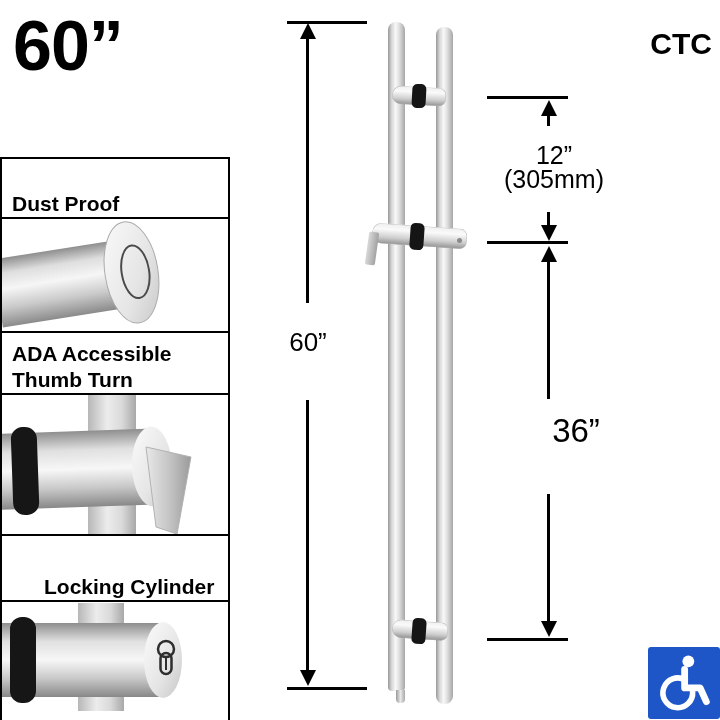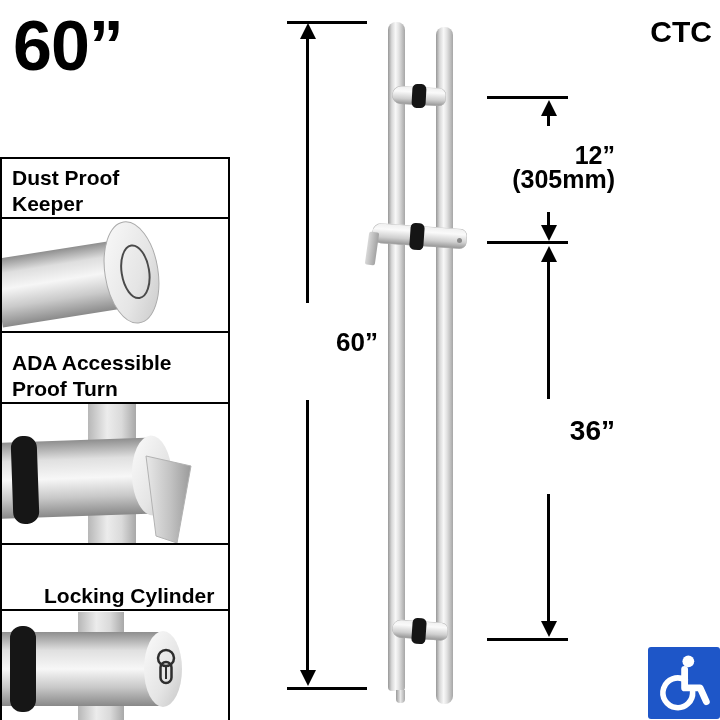--- a/index.html
+++ b/index.html
@@ -7,35 +7,35 @@
   .canvas {
     position:relative; width:720px; height:720px; overflow:hidden;
     background:#fff; font-family:"Liberation Sans", sans-serif; color:#000;
   }
   
   .big-size {
     position:absolute; left:13px; top:6px;
     font-size:70px; font-weight:700; letter-spacing:-1px;
   }
   .ctc-header {
-    position:absolute; right:8px; top:16px; text-align:right;
+    position:absolute; right:8px; top:28px; text-align:right;
     font-size:30px; font-weight:700; line-height:32px;
   }
   
   .panel {
     position:absolute; left:0; top:157px; width:230px; height:570px;
     border:2px solid #000; background:#fff;
   }
   .panel .section { position:relative; width:100%; border-bottom:2px solid #000; overflow:hidden; background:#fff; }
   .panel .section:last-child { border-bottom:none; }
   .label-box { display:flex; flex-direction:column; justify-content:flex-end; padding-left:10px;
     font-size:21px; font-weight:700; line-height:26px; }
   .h-label1 { height:60px; }
   .h-img1   { height:114px; }
-  .h-label2 { height:71px; }
+  .h-label2 { height:62px; }
   .h-img2   { height:141px; }
   .h-label3 { height:66px;padding-left:42px; }
   .h-img3   { height:110px; }
   .photo-svg { display:block; width:100%; height:100%; }
   
   .tube {
     position:absolute; width:17px;
     background:linear-gradient(90deg,#979797 0%,#d8d8d8 22%,#f8f8f8 45%,#e2e2e2 64%,#a6a6a6 100%);
   }
   .tube-front { left:388px; top:22px; height:669px; border-radius:8px 8px 4px 4px; }
@@ -64,45 +64,44 @@
   }
   .lock-dot { position:absolute; left:457px; top:238px; width:5px; height:5px;
     border-radius:50%; background:#8a8a8a; }
   
   .tick { position:absolute; height:3px; background:#000; }
   .stem { position:absolute; width:3px; background:#000; }
   .arrow-up, .arrow-down { position:absolute; width:0; height:0;
     border-left:8px solid transparent; border-right:8px solid transparent; }
   .arrow-up   { border-bottom:16px solid #000; }
   .arrow-down { border-top:16px solid #000; }
-  .dim-text { position:absolute; text-align:right; font-weight:700; }
+  .dim-text { position:absolute; text-align:center; font-weight:400; }
   .dim-60 { left:238px; top:330px; width:140px; font-size:26px; line-height:25px; }
   .dim-12 { left:493px; top:143px; width:122px; font-size:25px; line-height:24px; }
-  .dim-36 { left:493px; top:419px; width:122px; font-size:28px; line-height:24px; }
+  .dim-36 { left:515px; top:419px; width:122px; font-size:33px; line-height:24px; }
   
   .ada-badge {
     position:absolute; left:648px; top:647px; width:72px; height:72px;
     border-radius:3px; display:flex; align-items:center; justify-content:center;
   }
   .ada-badge svg { width:62px; height:62px; display:block; }
 </style>
 </head>
 <body>
 
 <div class="canvas">
 
   <div class="big-size">60”</div>
   <div class="ctc-header">
     <div>CTC</div>
   </div>
 
   <div class="panel">
     <div class="section label-box h-label1">
       <span>Dust Proof</span>
-      <span>Keeper</span>
     </div>
     <div class="section h-img1">
       <svg class="photo-svg" viewBox="0 0 226 114">
         <defs>
           <linearGradient id="kBody" x1="0" y1="0" x2="0" y2="1">
             <stop offset="0" stop-color="#8e8e8e"></stop>
               <stop offset="0.22" stop-color="#dedede"></stop>
             <stop offset="0.45" stop-color="#f6f6f6"></stop>
               <stop offset="0.72" stop-color="#cacaca"></stop>
             <stop offset="1" stop-color="#8a8a8a"></stop>
@@ -115,21 +114,21 @@
         </defs>
         <g transform="rotate(-9 113 57)">
           <rect x="-8" y="22" width="135" height="70" fill="url(#kBody)"></rect>
           <ellipse cx="130" cy="57" rx="27" ry="52" fill="url(#kFace)" stroke="#aaaaaa" stroke-width="1"></ellipse>
           <ellipse cx="134" cy="57" rx="14" ry="27" fill="none" stroke="#4a4a4a" stroke-width="2"></ellipse>
         </g>
       </svg>
     </div>
     <div class="section label-box h-label2">
       <span>ADA Accessible</span>
-      <span>Proof Turn</span>
+      <span>Thumb Turn</span>
     </div>
     <div class="section h-img2">
       <svg class="photo-svg" viewBox="0 0 226 139">
         <defs>
           <linearGradient id="tTube" x1="0" y1="0" x2="1" y2="0">
             <stop offset="0" stop-color="#b7b7b7"></stop>
               <stop offset="0.4" stop-color="#ececec"></stop>
             <stop offset="0.7" stop-color="#dadada"></stop>
               <stop offset="1" stop-color="#a8a8a8"></stop>
           </linearGradient>

